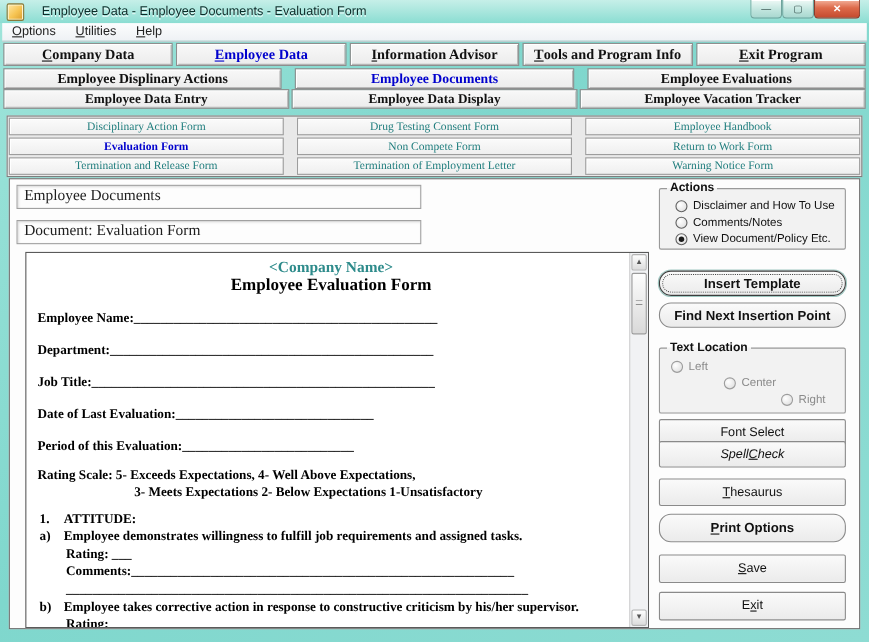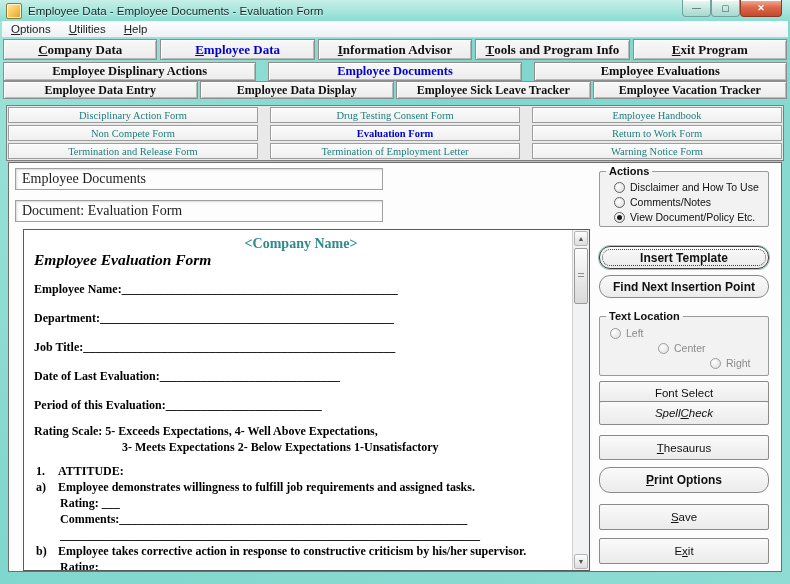--- a/index.html
+++ b/index.html
@@ -5,21 +5,21 @@
   html,body{margin:0;padding:0;}
   body{
     width:790px;height:584px;position:relative;overflow:hidden;
     background:linear-gradient(135deg,#9fe4da 0%,#7fd7cd 40%,#8edcd3 100%);
     font-family:"Liberation Sans",sans-serif;
     -webkit-font-smoothing:antialiased;
   }
   
   .titlebar{position:absolute;left:0;top:0;right:0;height:21px;
     background:linear-gradient(#c6efe8,#8bddd2);
-    display:flex;align-items:center;padding:0 6px;gap:6px;box-sizing:border-box;}
+    display:flex;align-items:center;padding:0 6px;gap:16px;box-sizing:border-box;}
   .app-icon{width:14px;height:14px;border:1px solid #8a7a3a;border-radius:2px;flex:none;
     background:linear-gradient(135deg,#ffe9a8 0%,#f6c452 55%,#d99c2e 100%);
     box-shadow:inset 0 0 0 1px #fff4cf;}
   .title-text{font-size:11.5px;color:#0c2b28;text-shadow:0 1px 0 rgba(255,255,255,.7);}
   .win-controls{position:absolute;top:0;right:8px;display:flex;}
   .win-btn{height:17px;border:1px solid #6fa39c;border-top:none;border-radius:0 0 4px 4px;
     background:linear-gradient(#eef9f6,#bfe4dd 60%,#a9d8d0);
     font-size:9px;line-height:15px;color:#35514d;width:29px;text-align:center;
     box-shadow:inset 0 1px 0 #ffffff;cursor:default;padding:0;}
   .win-btn.close{width:42px;color:#fff;border-color:#8f3a28;
@@ -64,21 +64,21 @@
   .field-cat{top:5px;}
   .field-doc{top:37px;}
   
   .preview{position:absolute;left:14px;top:66px;width:567px;height:342px;
     border:1px solid #5a5a5a;background:#ffffff;box-sizing:border-box;}
   .doc-content{position:absolute;left:0;top:0;right:17px;bottom:0;
     overflow:hidden;padding:4px 4px 0 10px;}
   .doc-line{white-space:nowrap;overflow:hidden;color:#000;
     font:bold 12px "Liberation Serif",serif;line-height:16px;}
   .doc-line.company{font-size:14px;text-align:center;color:#2e8b8b;margin-top:2px;}
-  .doc-line.form-title{font-size:15.5px;font-style:italic;}
+  .doc-line.form-title{font-size:15.5px;text-align:center;}
   .doc-line.field{margin-top:13px;}
   .doc-line.rating1{margin-top:10px;}
   .doc-line.rating2{padding-left:88px;}
   .doc-line.item{display:flex;margin-top:0;}
   .doc-line.item.first{margin-top:8px;}
   .doc-line .num{width:24px;flex:none;padding-left:2px;box-sizing:border-box;}
   .doc-line.sub{padding-left:26px;}
   
   .sbar{position:absolute;top:0;bottom:0;right:0;width:17px;background:#f1f2f4;
     border-left:1px solid #cfcfcf;box-sizing:border-box;}
@@ -145,33 +145,32 @@
 
 <div class="navrow row2">
   <div class="btn3d">Employee Displinary Actions</div>
   <div class="btn3d active">Employee Documents</div>
   <div class="btn3d">Employee Evaluations</div>
 </div>
 
 <div class="navrow row3">
   <div class="btn3d">Employee Data Entry</div>
   <div class="btn3d">Employee Data Display</div>
-  <div class="btn3d">Employee Sick Leave Tracker</div>
   <div class="btn3d">Employee Vacation Tracker</div>
 </div>
 
 <div class="docgrid">
   <div class="docgrid-row">
     <div class="doc-btn">Disciplinary Action Form</div>
     <div class="doc-btn">Drug Testing Consent Form</div>
     <div class="doc-btn">Employee Handbook</div>
   </div>
   <div class="docgrid-row">
+    <div class="doc-btn active">Evaluation Form</div>
     <div class="doc-btn">Non Compete Form</div>
-    <div class="doc-btn active">Evaluation Form</div>
     <div class="doc-btn">Return to Work Form</div>
   </div>
   <div class="docgrid-row">
     <div class="doc-btn">Termination and Release Form</div>
     <div class="doc-btn">Termination of Employment Letter</div>
     <div class="doc-btn">Warning Notice Form</div>
   </div>
 </div>
 
 <div class="main-panel">

